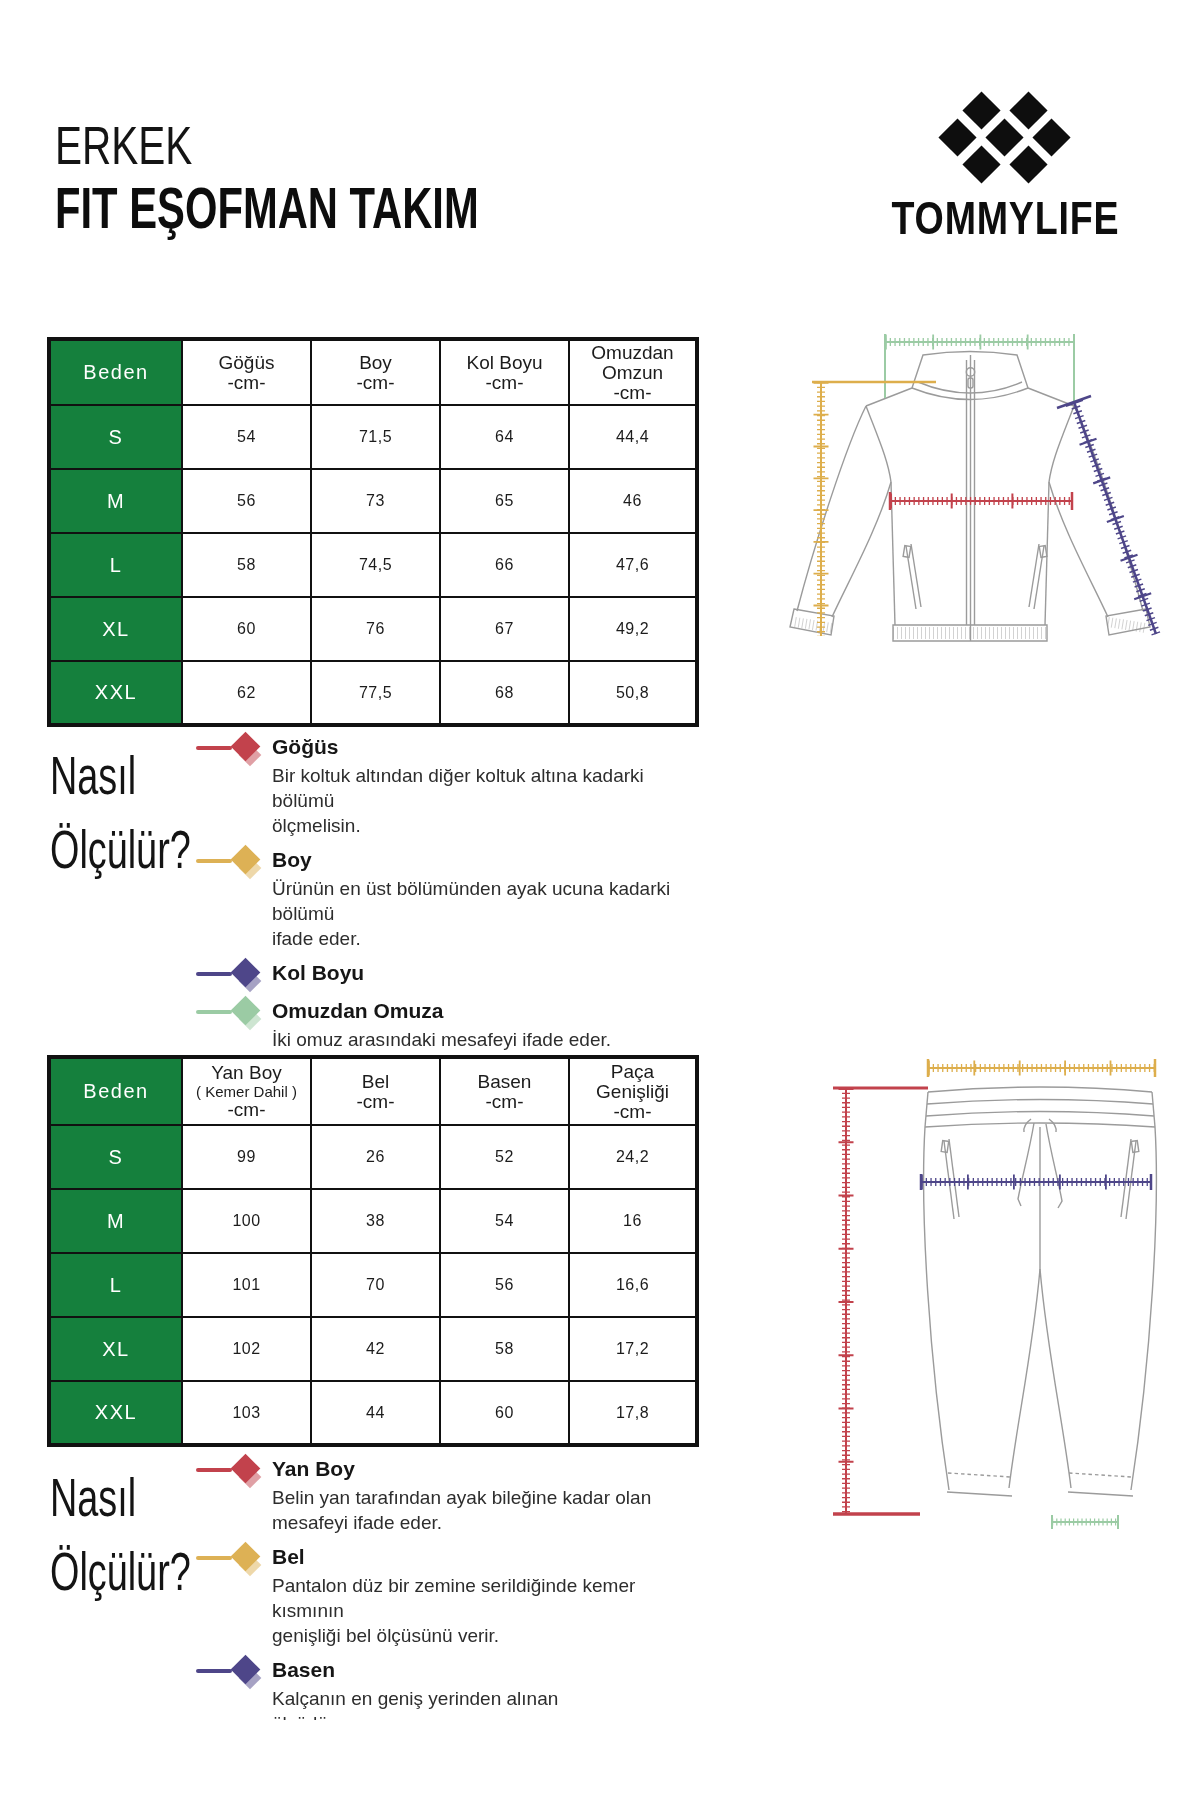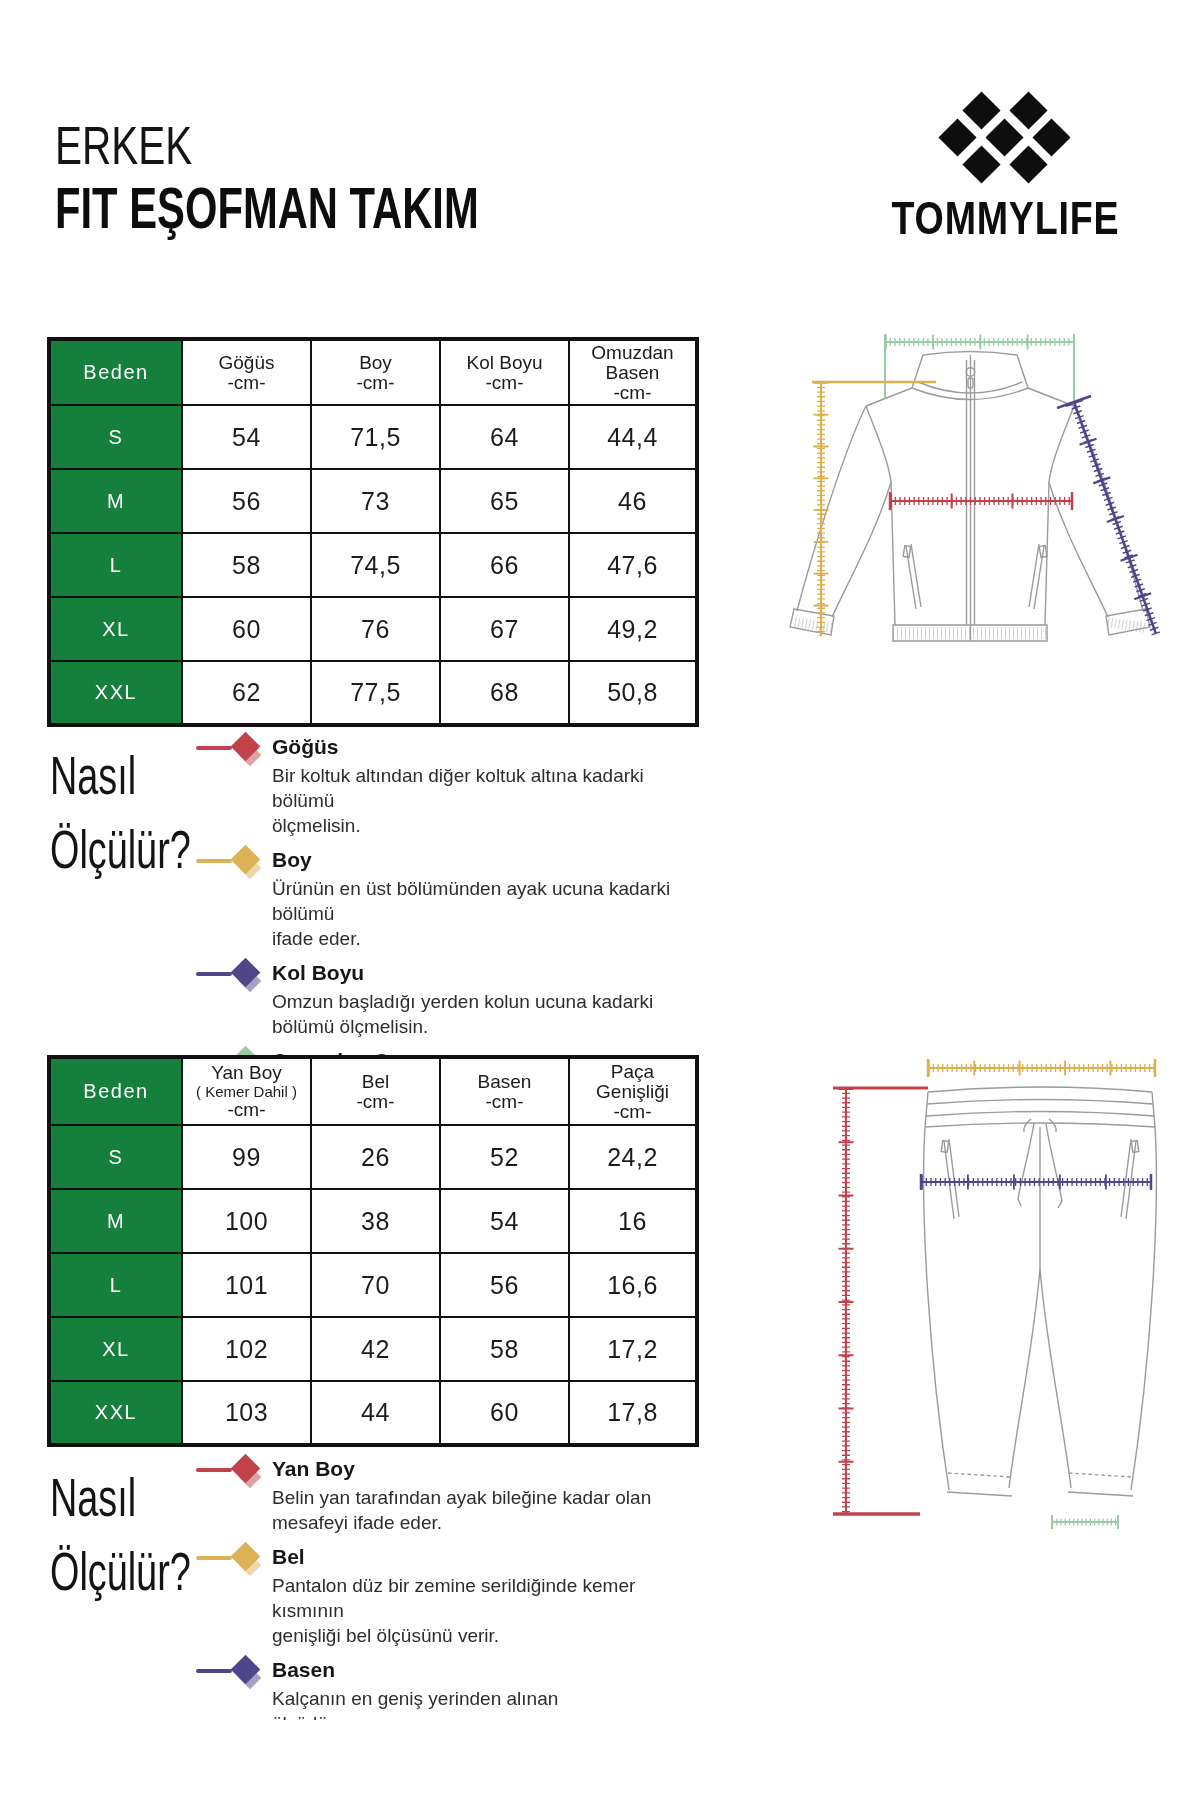--- a/index.html
+++ b/index.html
@@ -20,21 +20,21 @@
   .logo-diamonds{position:relative;width:142px;height:94px}
   .logo-diamonds .d{position:absolute;width:27px;height:27px;background:#0e0e0e;transform:rotate(45deg)}
   .logo-text{font-size:47px;font-weight:700;color:#0e0e0e;margin-top:8px;line-height:1;
       transform:scaleX(.8);transform-origin:center top;letter-spacing:1px}
 
   
   .size-table{position:absolute;left:47px;width:648px;border-collapse:collapse;table-layout:fixed;background:#fff;border:4px solid #111}
   .size-table th,.size-table td{border:2px solid #111;text-align:center;vertical-align:middle;
       font-weight:400;color:#1c1c1c;white-space:pre-line;padding:0}
   .size-table .size-col{background:#15803d;color:#fff;font-size:20px;letter-spacing:1.5px}
-  .size-table td{font-size:25px;letter-spacing:.5px}
+  .size-table td{font-size:16px;letter-spacing:.5px}
   .size-table .t,.size-table .u{font-size:19px;line-height:20px}
   .size-table .s2{font-size:15px;line-height:17px}
   #table-jacket{top:337px}
   #table-jacket thead tr{height:66px}
   #table-jacket tbody tr{height:64px}
   #table-pants{top:1055px}
   #table-pants thead tr{height:68px}
   #table-pants tbody tr{height:64px}
 
   
@@ -90,21 +90,21 @@
         <col style="width:129px">
         <col style="width:128px">
       </colgroup>
     <thead>
       <tr>
         <th class="size-col">Beden</th>
         <th><div class="t">Göğüs</div><div class="s2"></div><div class="u">-cm-</div></th>
         <th><div class="t">Boy</div><div class="s2"></div><div class="u">-cm-</div></th>
         <th><div class="t">Kol Boyu</div><div class="s2"></div><div class="u">-cm-</div></th>
         <th><div class="t">Omuzdan
-Basen</div><div class="s2"></div><div class="u">-cm-</div></th>
+Omzun</div><div class="s2"></div><div class="u">-cm-</div></th>
       </tr>
     </thead>
     <tbody>
       <tr>
         <th class="size-col">S</th>
         <td>54</td>
         <td>71,5</td>
         <td>64</td>
         <td>44,4</td>
       </tr>
@@ -230,22 +230,20 @@
       </div>
     </div>
     <div class="m-item">
       <div class="m-icon">
         <span class="m-line" style="background: rgb(78, 70, 137);"></span>
         <span class="m-ghost" style="background: rgb(78, 70, 137);"></span>
         <span class="m-diamond" style="background: rgb(78, 70, 137);"></span>
       </div>
       <div class="m-text">
         <div class="m-name">Kol Boyu</div>
-        <div class="m-desc">Omzun başladığı yerden kolun ucuna kadarki
-bölümü ölçmelisin.</div>
       </div>
     </div>
     <div class="m-item">
       <div class="m-icon">
         <span class="m-line" style="background: rgb(155, 203, 164);"></span>
         <span class="m-ghost" style="background: rgb(155, 203, 164);"></span>
         <span class="m-diamond" style="background: rgb(155, 203, 164);"></span>
       </div>
       <div class="m-text">
         <div class="m-name">Omuzdan Omuza</div>

